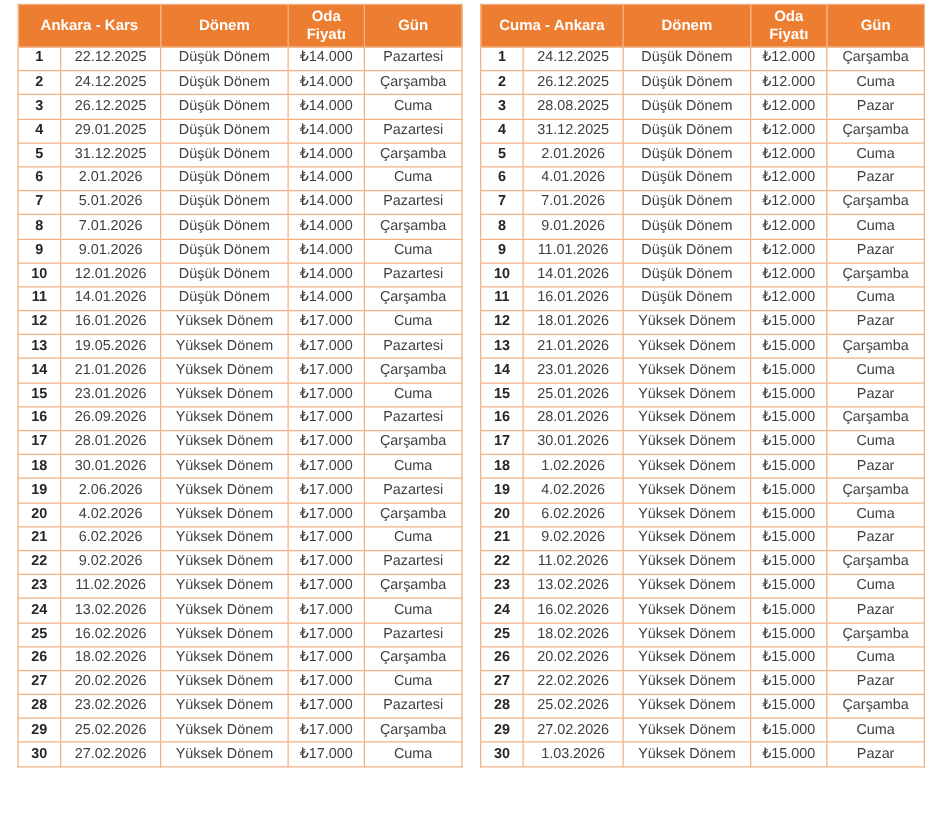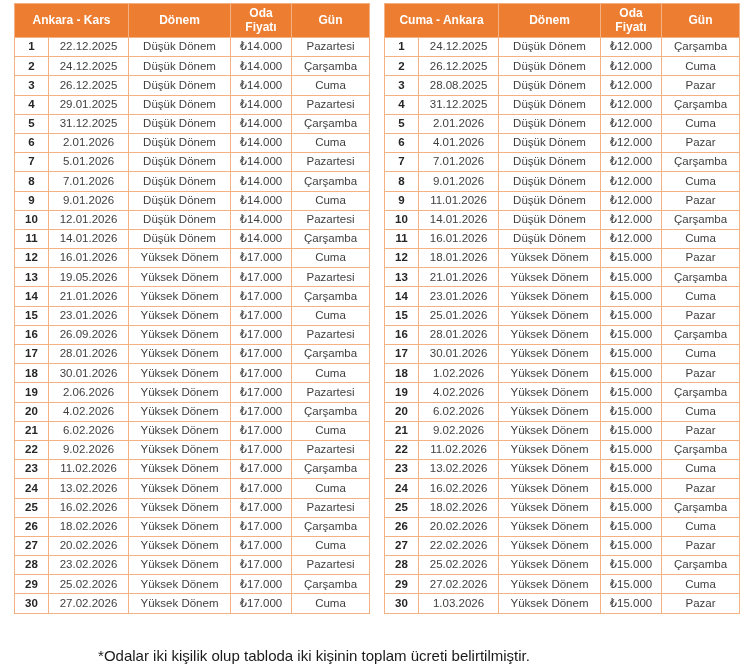--- a/index.html
+++ b/index.html
@@ -498,14 +498,13 @@
             <td>1.03.2026</td>
             <td>Yüksek Dönem</td>
             <td>₺15.000</td>
             <td>Pazar</td>
           </tr>
         </tbody>
     </table>
 
   </div>
 
-  <div class="footnote">*Odalar iki kişilik olup tabloda iki kişinin toplam ücreti belirtilmiştir.</div>
 </div>
 
 </body></html>

